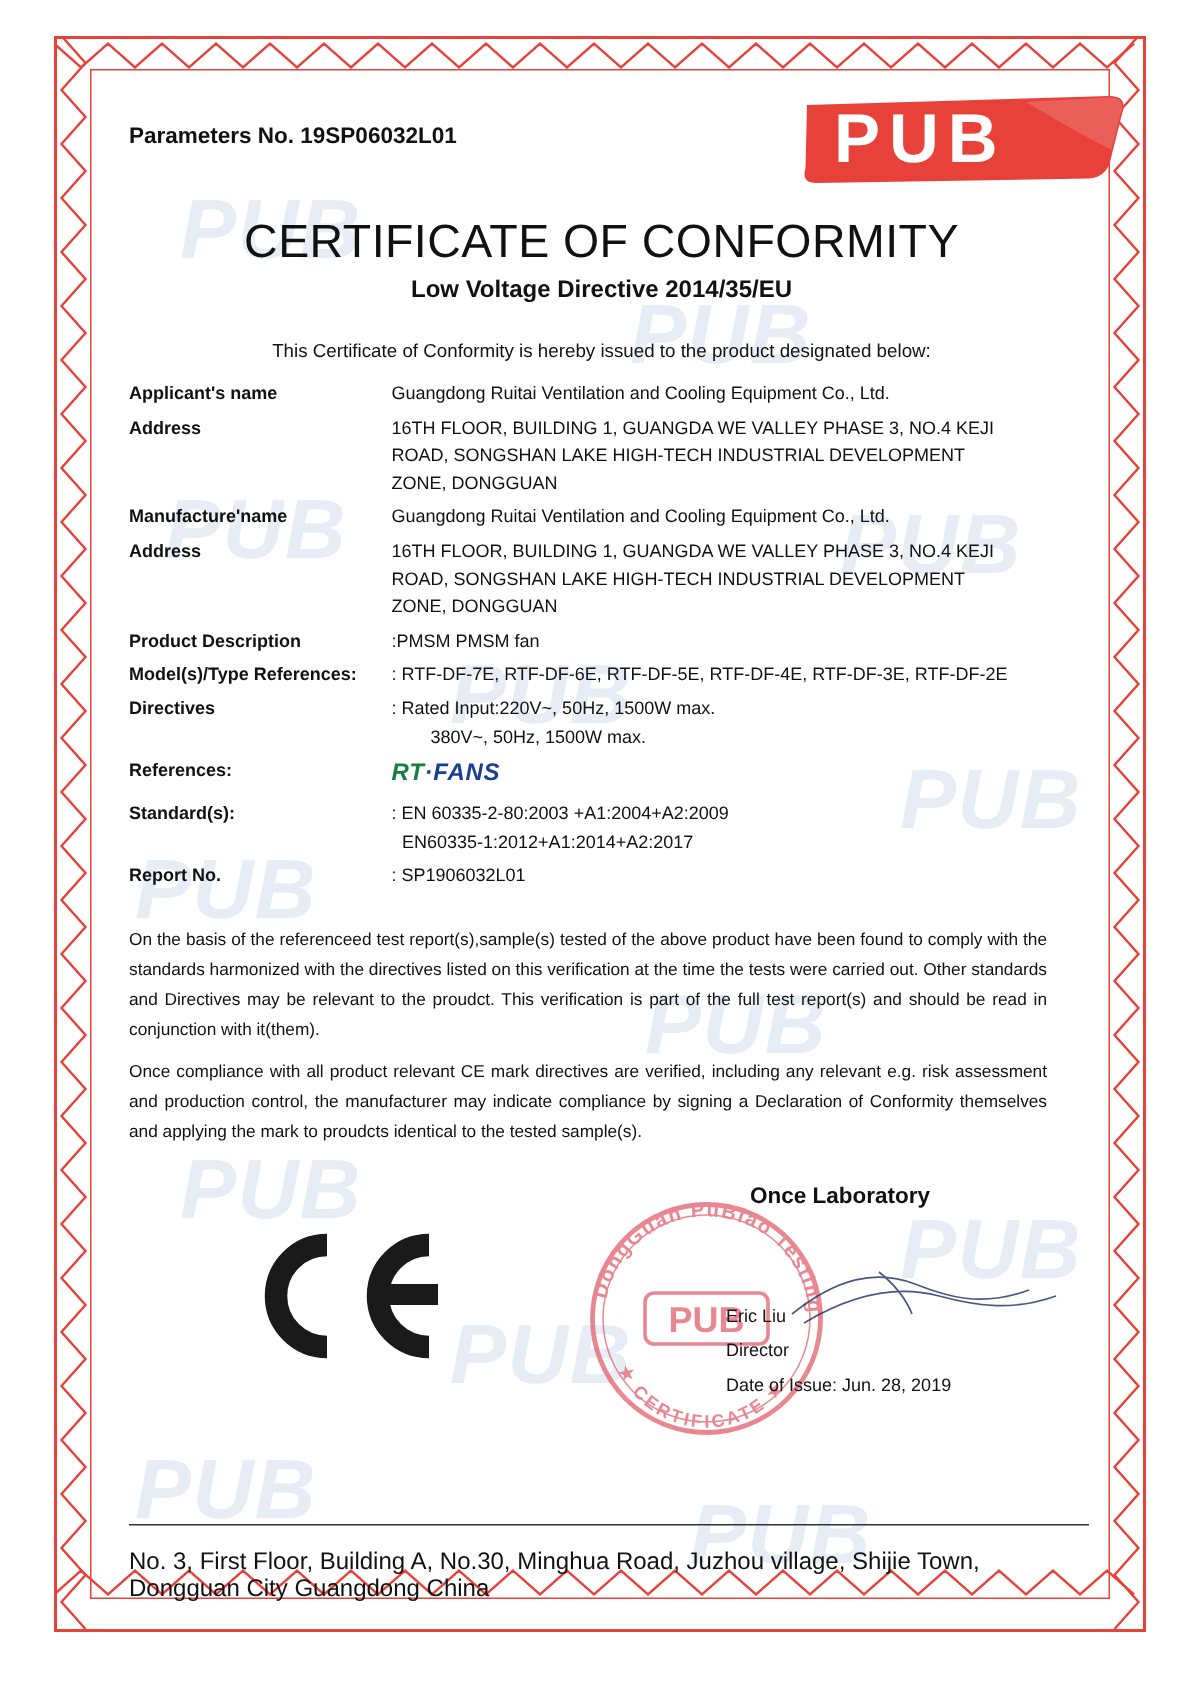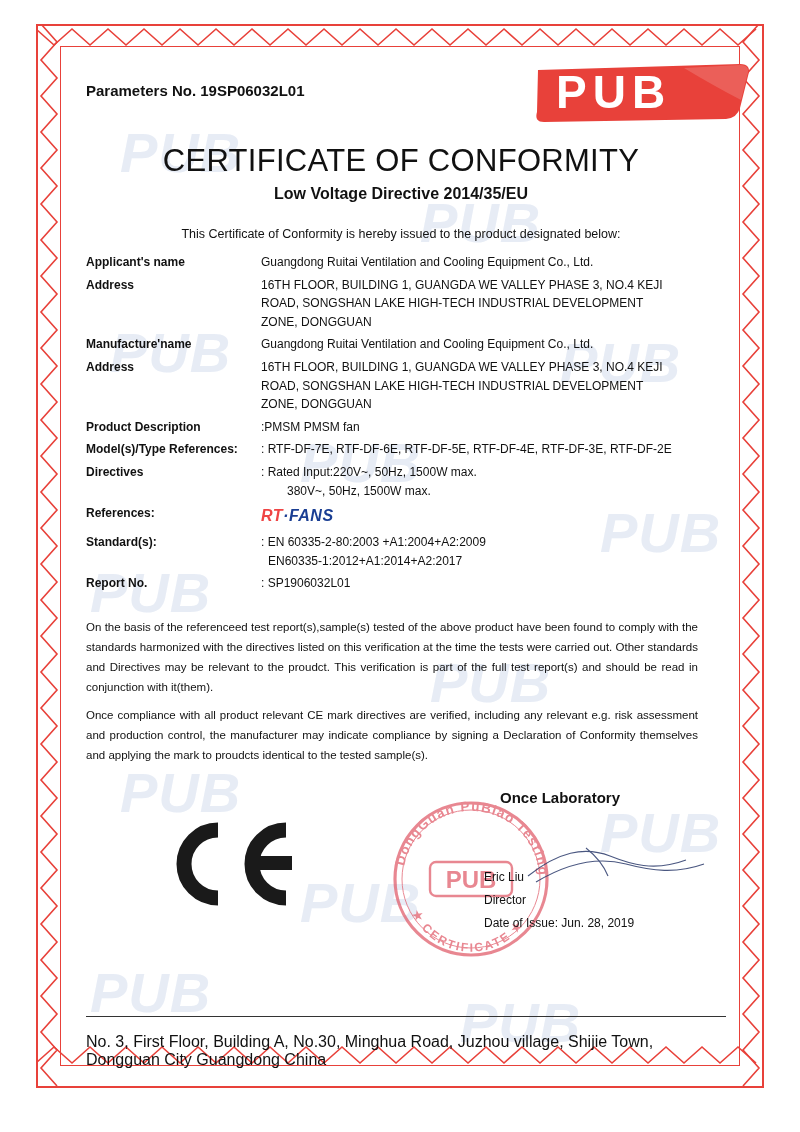--- a/index.html
+++ b/index.html
@@ -144,21 +144,21 @@
   }
   .val-line { display: block; }
 
   .rtfans {
     font-weight: bold;
     font-size: 16px;
     color: #1a3e93;
     font-style: italic;
     letter-spacing: .5px;
   }
-  .rtfans .red { color: #ef4444; }
+  .rtfans .red { color: #15803d; }
 
   .paragraphs {
     margin-top: 22px;
     font-size: 11.5px;
     color: #111;
     line-height: 1.75;
     text-align: justify;
   }
   .paragraphs p { margin: 0 18px 8px 0; }
 

